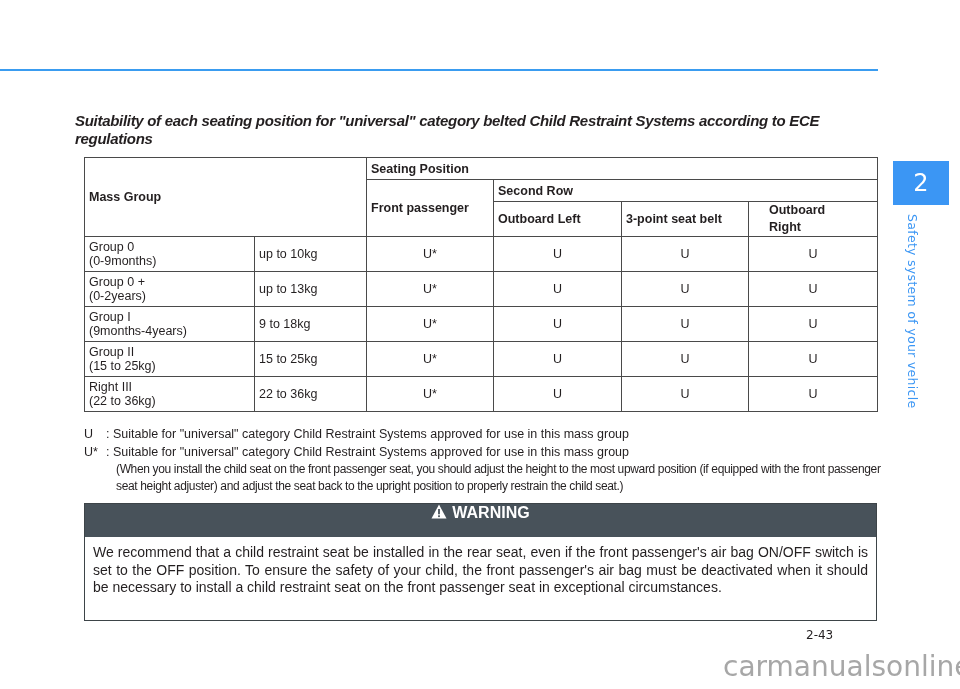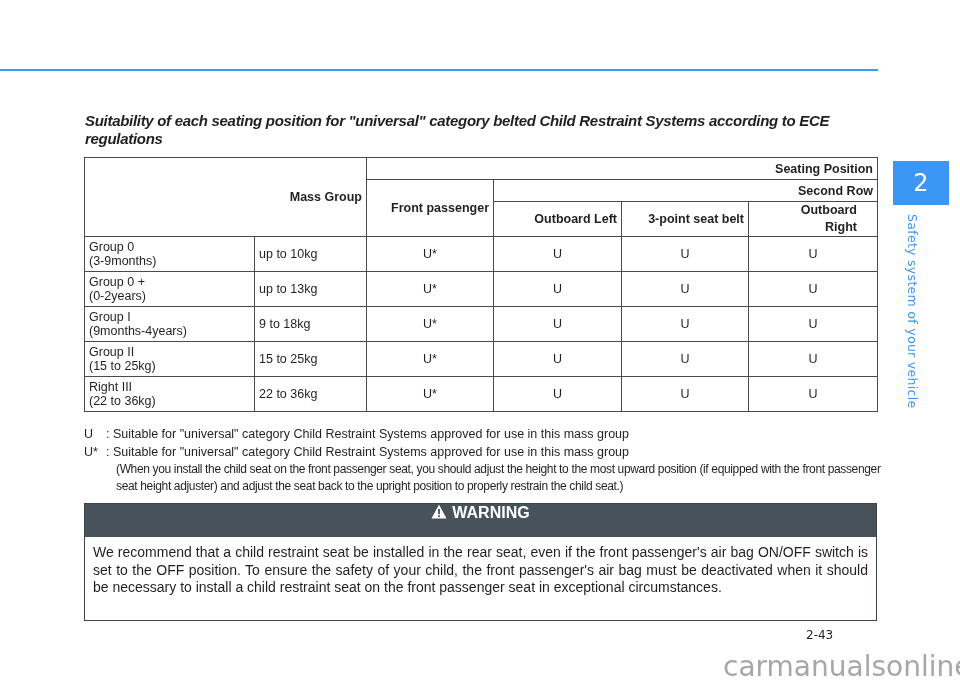--- a/index.html
+++ b/index.html
@@ -15,32 +15,32 @@
     position: absolute; left: 893px; top: 161px; width: 56px; height: 44px;
     background: #3b96f4; color: #fff; font-family: "DejaVu Sans", sans-serif;
     font-size: 24px; display: flex; align-items: center; justify-content: center;
   }
   .side-label {
     position: absolute; left: 905px; top: 214px; writing-mode: vertical-rl;
     color: #3b96f4; font-family: "DejaVu Sans", sans-serif; font-size: 12.5px;
     letter-spacing: 0.3px; white-space: nowrap;
   }
   .title {
-    position: absolute; left: 85px; top: 112px; width: 790px;
+    position: absolute; left: 75px; top: 112px; width: 790px;
     font-weight: bold; font-style: italic; font-size: 15px; line-height: 18px;
     letter-spacing: -0.3px; color: #231f20;
   }
   table.crs {
     position: absolute; left: 84px; top: 157px; width: 793px;
     border-collapse: collapse; font-size: 12.5px; table-layout: fixed;
   }
   table.crs td, table.crs th {
     border: 1.3px solid #4a4a4a; padding: 0 4px; vertical-align: middle;
   }
-  table.crs th { font-weight: bold; text-align: right; margin-top: 37px; }
+  table.crs th { font-weight: bold; text-align: left; margin-top: 37px; }
   table.crs td { text-align: center; }
   table.crs td.left { text-align: left; line-height: 14px; }
   .h1 { height: 22px; } .h2 { height: 22px; } .h3 { height: 34px; }
   .drow { height: 35px; }
   .legend {
     position: absolute; left: 84px; top: 425px; width: 800px;
     font-size: 12.5px; line-height: 18px; color: #231f20;
   }
   .legend .key { display: inline-block; width: 22px; }
   .legend .note { padding-left: 32px; font-size: 12px; line-height: 17px; letter-spacing: -0.35px; }
@@ -96,21 +96,21 @@
     <th rowspan="2">Front passenger</th>
     <th colspan="3">Second Row</th>
   </tr>
   <tr class="h3">
     <th>Outboard Left</th>
     <th>3-point seat belt</th>
     <th style="line-height:17px;padding:0 20px;">Outboard Right</th>
   </tr>
 
   <tr class="drow">
-    <td class="left"><span>Group 0</span><br><span>(3-9months)</span></td>
+    <td class="left"><span>Group 0</span><br><span>(0-9months)</span></td>
     <td class="left">up to 10kg</td>
     <td>U*</td>
     <td>U</td>
     <td>U</td>
     <td>U</td>
   </tr>
   <tr class="drow">
     <td class="left"><span>Group 0 +</span><br><span>(0-2years)</span></td>
     <td class="left">up to 13kg</td>
     <td>U*</td>

